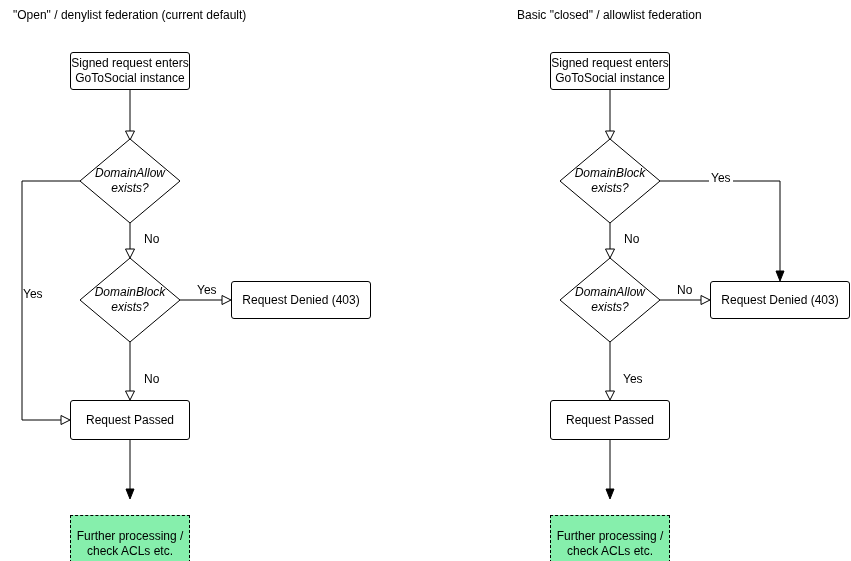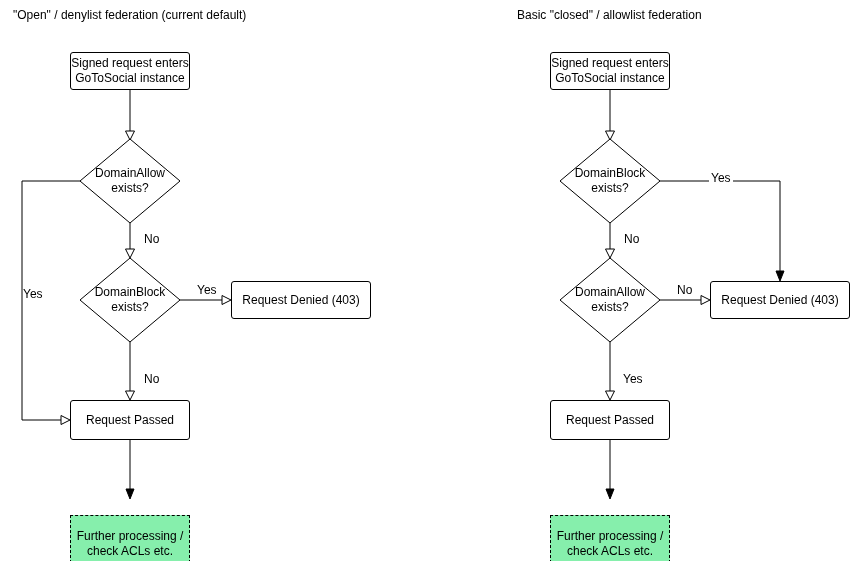--- a/index.html
+++ b/index.html
@@ -42,20 +42,21 @@
   .dashed  { border-style: dashed; background: #86efac; margin-top: 16px; }
   .multiline { white-space: pre-line; }
   .diamond-label {
     position: absolute;
     display: flex;
     align-items: center;
     justify-content: center;
     text-align: center;
     line-height: 15px;
     pointer-events: none;
+    font-style: italic;
   }
   .edge-label {
     position: absolute;
     line-height: 13px;
     white-space: nowrap;
     text-align: right;
   }
   .edge-label.on-line {
     background: #ffffff;
     padding: 0 2px;

